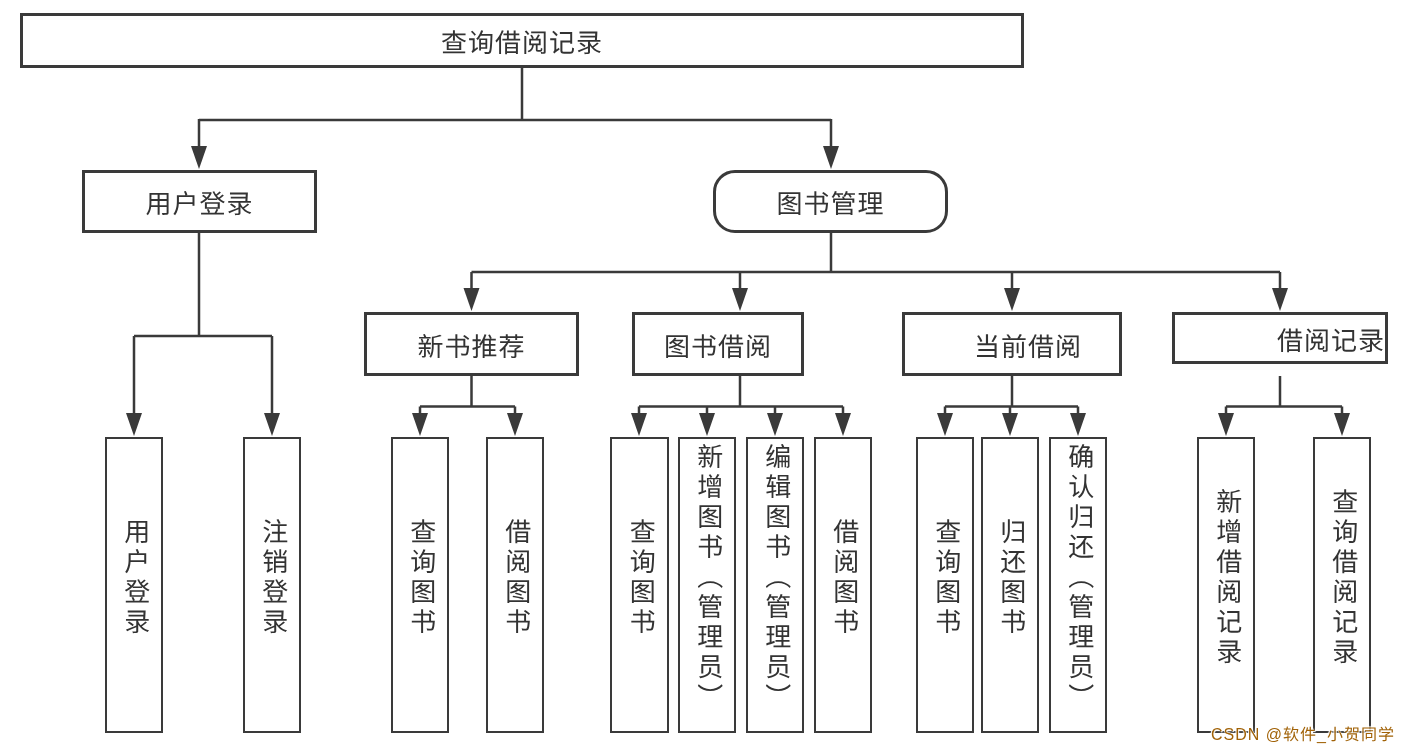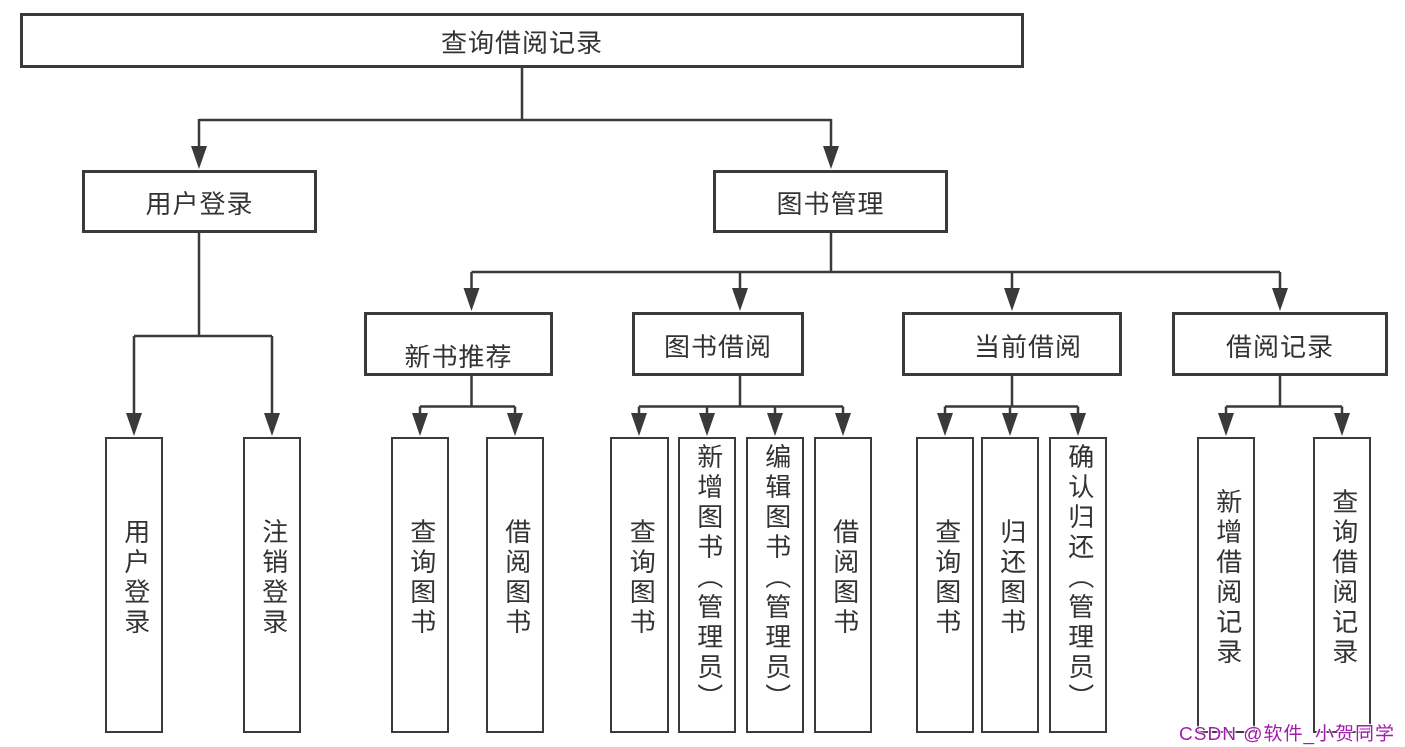--- a/index.html
+++ b/index.html
@@ -36,22 +36,22 @@
     text-orientation: mixed;
     font-size: 26px;
     letter-spacing: 4px;
     line-height: 1.05;
     color: #333333;
     white-space: nowrap;
   }
   .watermark {
     position: absolute;
     right: 10px; bottom: 2px;
-    font-size: 19px;
-    color: #a21caf;
+    font-size: 16px;
+    color: #a16207;
     letter-spacing: 1px;
     white-space: nowrap;
     text-shadow: 0 0 3px #ffffff, 1px 1px 0 rgba(255,255,255,.85), -1px -1px 0 rgba(255,255,255,.85);
     z-index: 5;
   }
 </style>
 </head>
 <body>
 
 <div class="canvas">
@@ -94,34 +94,34 @@
     </g>
   </svg>
 
   <div class="node hnode" style="left:20px; top:13px; width:1004px; height:55px;">
     <span>查询借阅记录</span>
   </div>
 
   <div class="node hnode" style="left:82px; top:170px; width:235px; height:63px;">
     <span>用户登录</span>
   </div>
-  <div class="node hnode" style="left:713px; top:170px; width:235px; height:63px;">
+  <div class="node hnode" style="left:713px; top:170px; width:235px; height:63px;border-radius:22px;">
     <span>图书管理</span>
   </div>
 
-  <div class="node hnode" style="left:364px; top:312px; width:189px; height:64px;align-items:flex-end;">
+  <div class="node hnode" style="left:364px; top:312px; width:215px; height:64px;">
     <span>新书推荐</span>
   </div>
   <div class="node hnode" style="left:632px; top:312px; width:172px; height:64px;">
     <span>图书借阅</span>
   </div>
   <div class="node hnode" style="left:902px; top:312px; width:220px; height:64px;padding-left:32px;">
     <span>当前借阅</span>
   </div>
-  <div class="node hnode" style="left:1172px; top:312px; width:216px; height:64px;">
+  <div class="node hnode" style="left:1172px; top:312px; width:216px; height:52px;justify-content:flex-end;">
     <span>借阅记录</span>
   </div>
 
   <div class="node leaf" style="left:105px; top:437px;">
     <span class="vtext">用户登录</span>
   </div>
   <div class="node leaf" style="left:243px; top:437px;">
     <span class="vtext">注销登录</span>
   </div>
 

